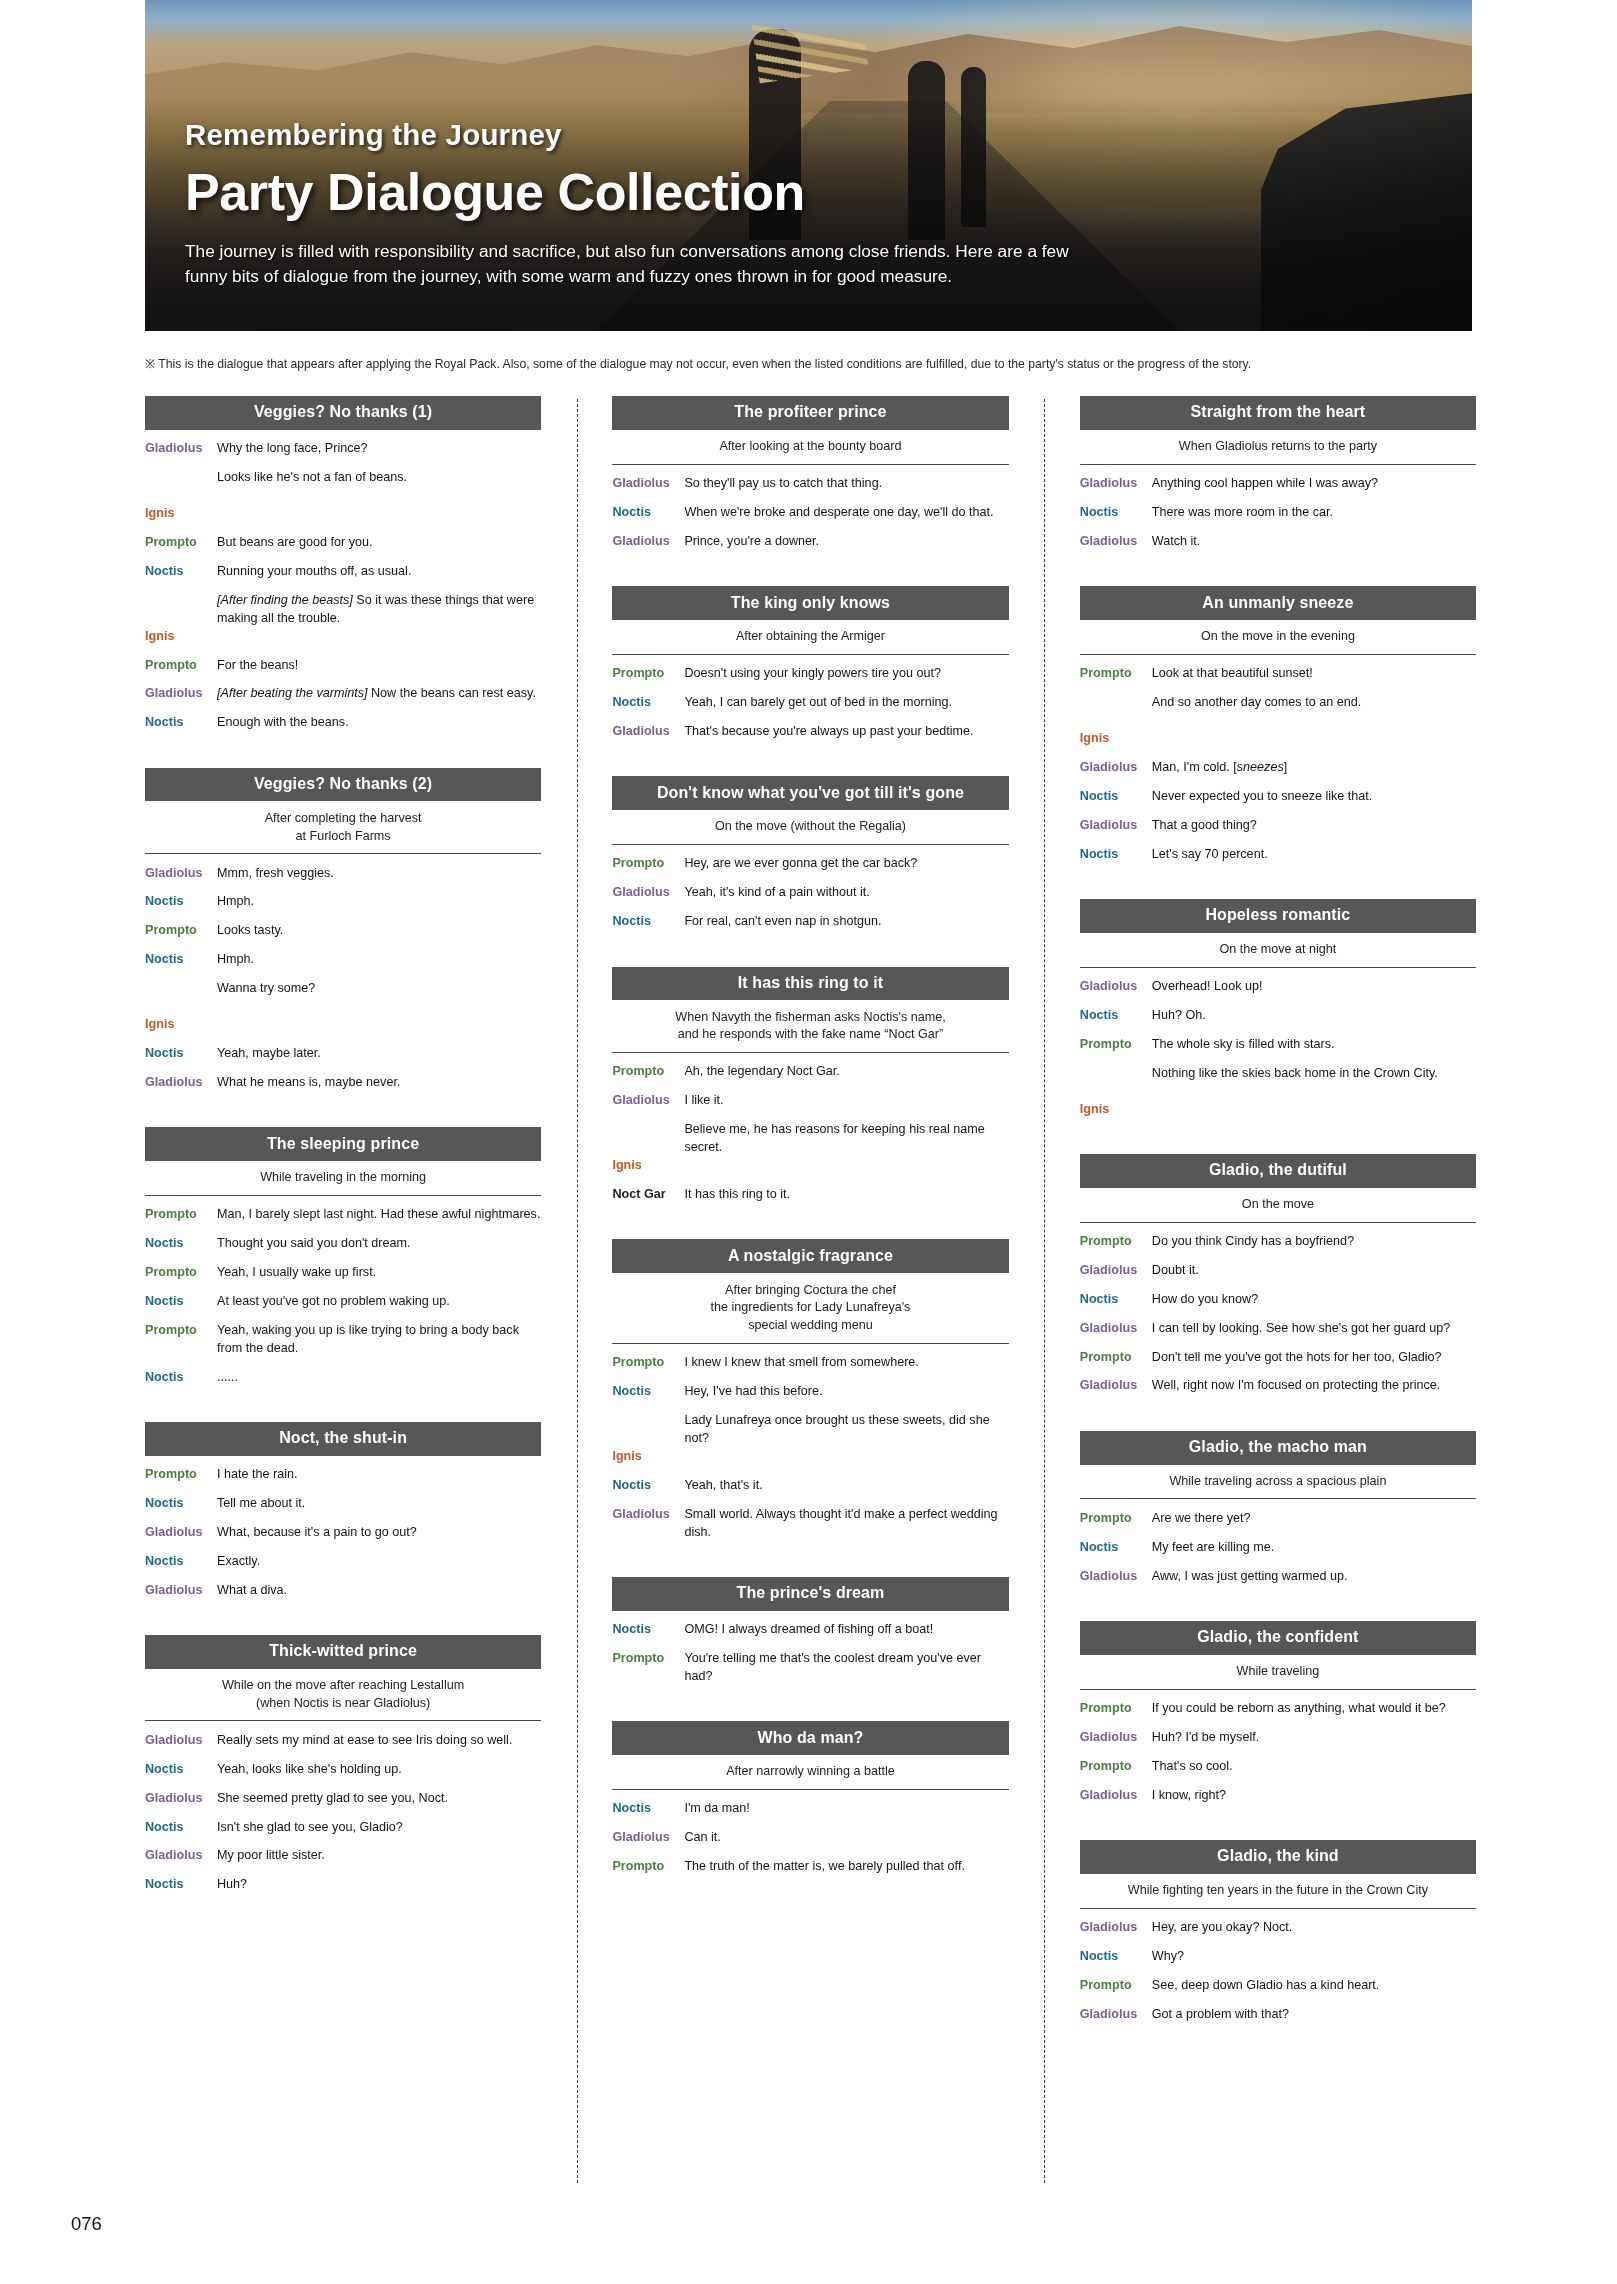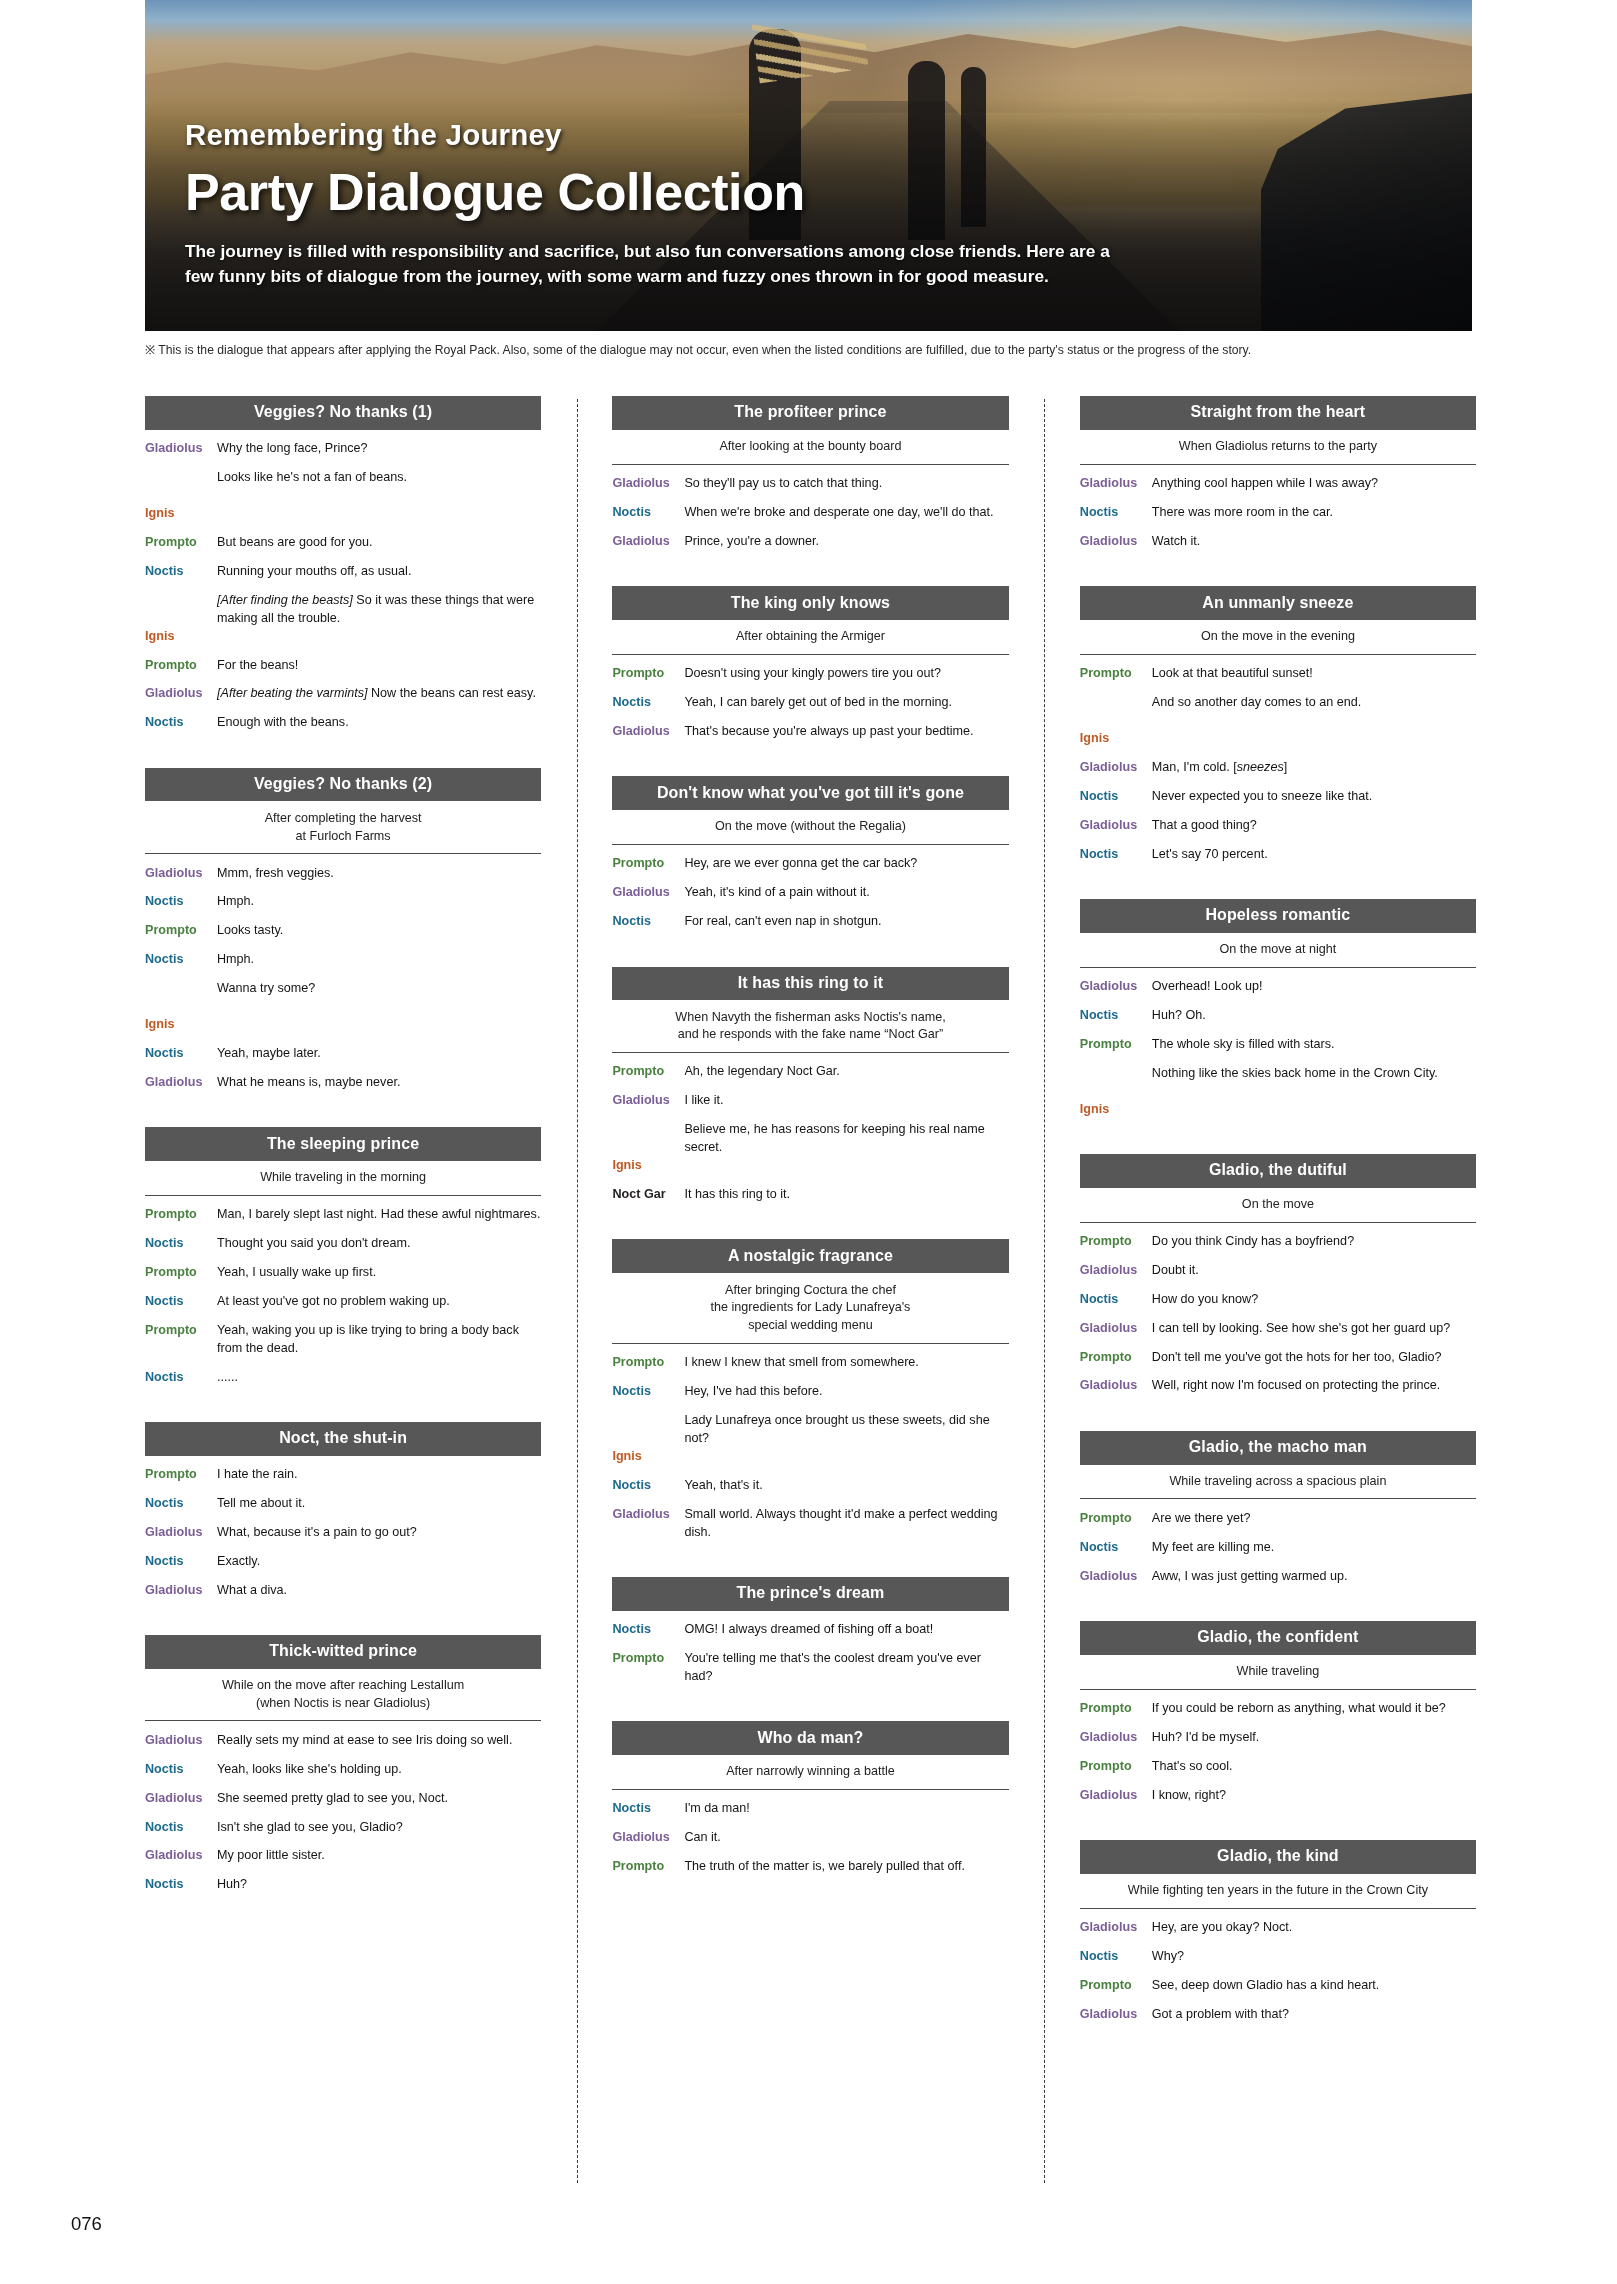--- a/index.html
+++ b/index.html
@@ -74,27 +74,27 @@
   .hero-kicker {
     font-size: 29.5px; font-weight: 700; color:#fff; letter-spacing:0.2px;
     text-shadow: 1.7px 1.7px 4.2px rgba(0,0,0,.75);
   }
   .hero-title {
     font-size: 52px; font-weight: 700; color:#fff; line-height:1.06; letter-spacing:-0.4px;
     text-shadow: 2.5px 2.5px 5.9px rgba(0,0,0,.8);
     margin-top: 13px;
   }
   .hero-sub {
-    margin-top: 18.5px; font-size: 17.3px; line-height:1.48; color:#fff; font-weight:700;
+    margin-top: 18.5px; font-size: 17.3px; line-height:1.48; color:#fff; font-weight:400;
     text-shadow: 0.8px 0.8px 3.4px rgba(0,0,0,.85);
   }
 
   
   .footnote {
-    position:absolute; left:145px; top:340px; width:1331px;
+    position:absolute; left:145px; top:354px; width:1331px;
     font-size: 12.2px; line-height:1.75; color:#2a2a2a;
   }
 
   
   .cols {
     position:absolute; left:145px; top:396px; width:1331px; height:1795px;
     display:flex; gap:4px;
   }
   .col { width: 401px; }
   .gut { width: 64px; position: relative; }

